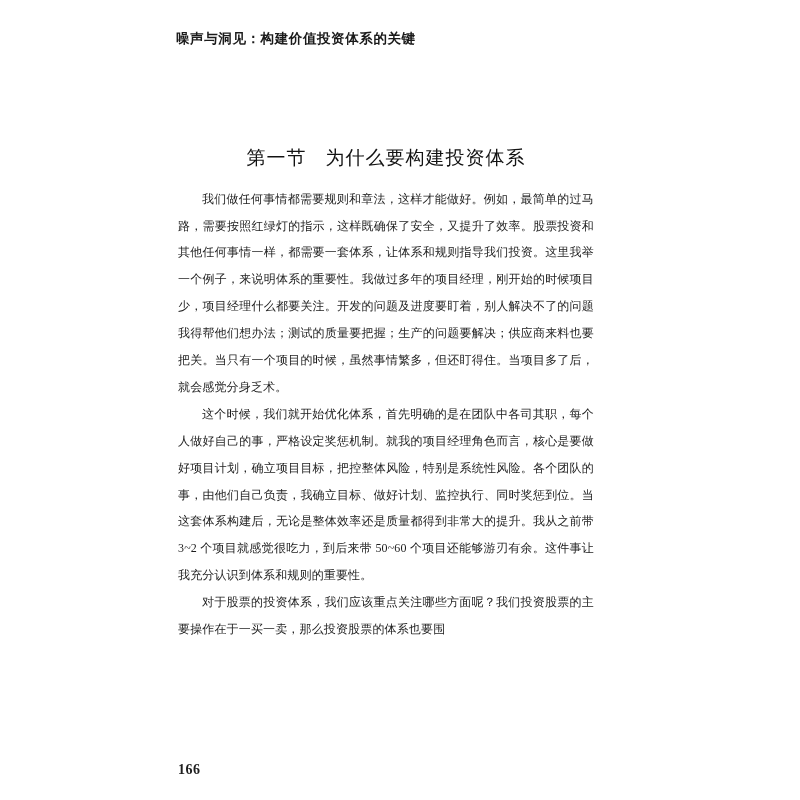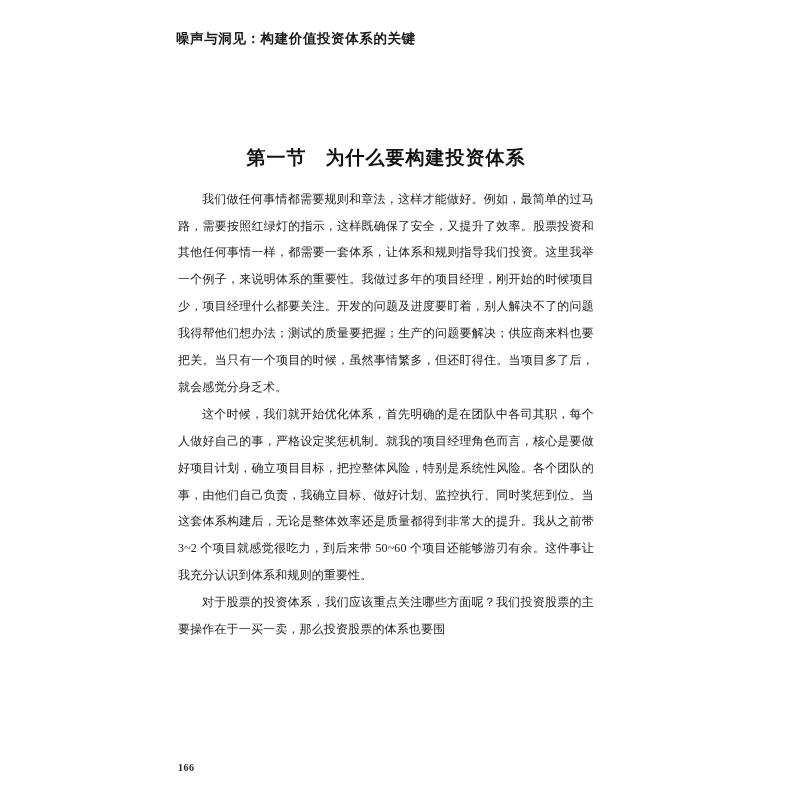--- a/index.html
+++ b/index.html
@@ -39,21 +39,21 @@
   
   .text-column {
     position: absolute;
     top: 145px;
     left: 178px;
     width: 416px;
   }
 
   .section-title {
     font-size: 19px;
-    font-weight: bold;
+    font-weight: normal;
     text-align: center;
     letter-spacing: 1px;
     color: #121212;
     line-height: 1.4;
   }
 
   .section-title .gap {
     display: inline-block;
     width: 19px;
   }
@@ -80,21 +80,21 @@
 
   p.body-text + p.body-text {
     margin-top: 0;
   }
 
   
   .folio {
     position: absolute;
     left: 178px;
     top: 762px;
-    font-size: 10px;
+    font-size: 14px;
     font-weight: bold;
     color: #1f1f1f;
     letter-spacing: 0.5px;
   }
 </style>
 </head>
 <body>
 
 <div class="page">
 

